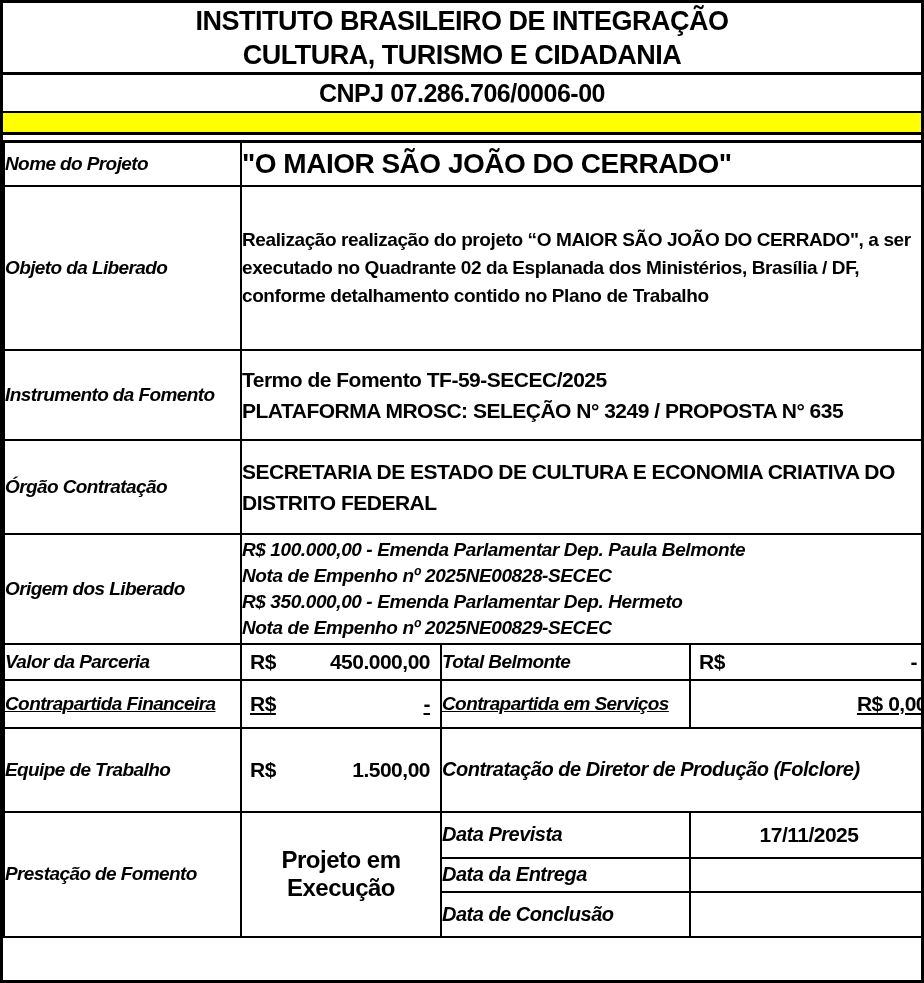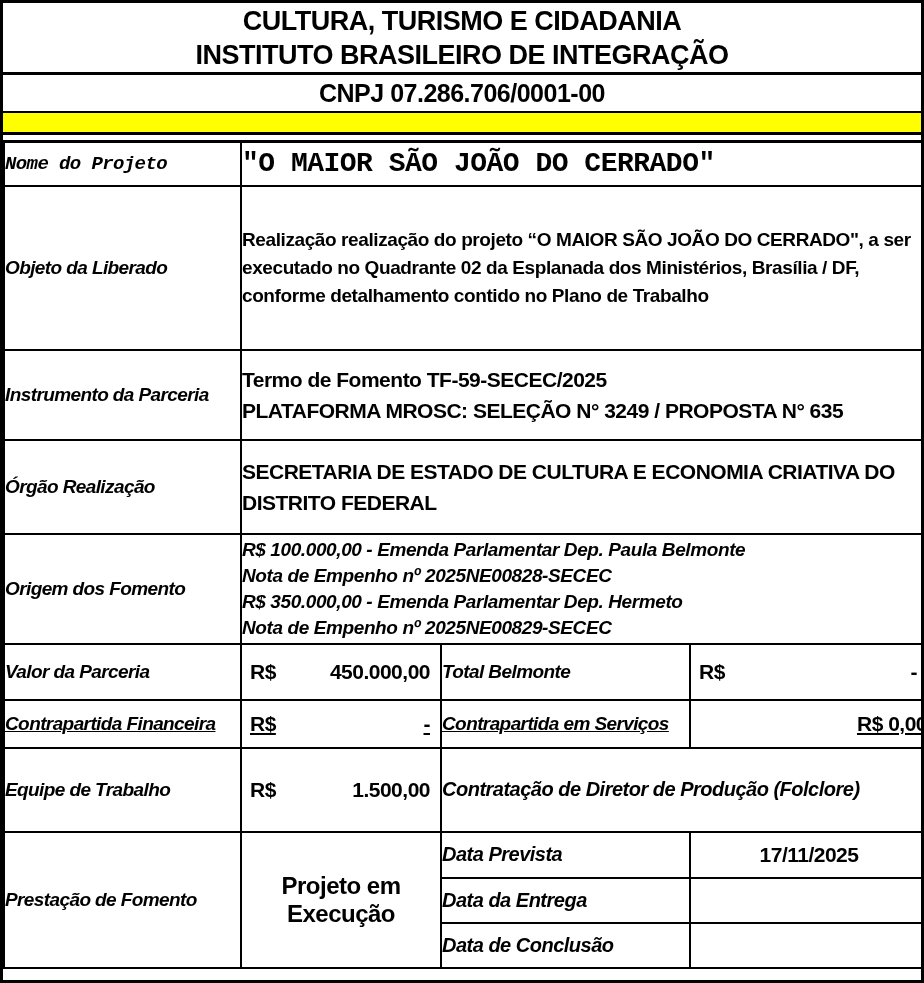--- a/index.html
+++ b/index.html
@@ -30,44 +30,44 @@
                     line-height:26px;padding:0 6px 0 5px;}
   .money{display:flex;justify-content:space-between;align-items:center;
          padding:0 10px 0 8px;font-weight:bold;font-size:21px;letter-spacing:-0.5px;}
   .right-val{text-align:right;font-weight:bold;font-size:21px;letter-spacing:-0.5px;padding-right:8px;}
   .center-val{text-align:center;font-weight:bold;font-size:21px;letter-spacing:-0.5px;}
   .status-cell{text-align:center;font-weight:bold;font-size:24px;letter-spacing:-0.5px;
                line-height:28px;padding:0 28px;}
   .date-lbl{font-style:italic;font-weight:bold;font-size:20px;letter-spacing:-0.5px;padding-left:8px;}
 
   
-  tr.r-nome td{height:44px;font-family:Liberation Mono, monospace;}
+  tr.r-nome td{height:44px;}
   tr.r-objeto td{height:164px;}
   tr.r-instr td{height:90px;}
   tr.r-orgao td{height:94px;}
   tr.r-origem td{height:110px;}
-  tr.r-valor td{height:56px;}
+  tr.r-valor td{height:36px;}
   tr.r-contra td{height:48px;text-decoration:underline;}
   tr.r-equipe td{height:84px;}
   tr.r-p1 td{height:46px;}
-  tr.r-p2 td{height:45px;}
+  tr.r-p2 td{height:34px;}
   tr.r-p3 td{height:45px;margin-left:38px;}
 </style>
 </head>
 <body>
 
 <div class="sheet">
 
   <div class="title-block">
+    <div class="title-line">INSTITUTO BRASILEIRO DE INTEGRAÇÃO</div>
     <div class="title-line">CULTURA, TURISMO E CIDADANIA</div>
-    <div class="title-line">INSTITUTO BRASILEIRO DE INTEGRAÇÃO</div>
   </div>
 
   <div class="cnpj-row">
-    <span>CNPJ 07.286.706/0001-00</span>
+    <span>CNPJ 07.286.706/0006-00</span>
   </div>
 
   <div class="yellow-row" style="background: rgb(255, 255, 0);"></div>
   <div class="spacer-row"></div>
 
   <table class="grid">
     <colgroup>
       <col style="width:237px">
         <col style="width:200px">
         <col style="width:249px">
@@ -79,34 +79,34 @@
       <td class="lbl">Nome do Projeto</td>
       <td colspan="3" class="val-big">"O MAIOR SÃO JOÃO DO CERRADO"</td>
     </tr>
 
     <tr class="r-objeto">
       <td class="lbl">Objeto da Liberado</td>
       <td colspan="3" class="val-text">Realização realização do projeto “O MAIOR SÃO JOÃO DO CERRADO", a ser executado no Quadrante 02 da Esplanada dos Ministérios, Brasília / DF, conforme detalhamento contido no Plano de Trabalho</td>
     </tr>
 
     <tr class="r-instr">
-      <td class="lbl">Instrumento da Parceria</td>
+      <td class="lbl">Instrumento da Fomento</td>
       <td colspan="3" class="val-lines">
         <div>Termo de Fomento TF-59-SECEC/2025</div>
         <div>PLATAFORMA MROSC: SELEÇÃO N° 3249 / PROPOSTA N° 635</div>
       </td>
     </tr>
 
     <tr class="r-orgao">
-      <td class="lbl">Órgão Realização</td>
+      <td class="lbl">Órgão Contratação</td>
       <td colspan="3" class="val-lines">SECRETARIA DE ESTADO DE CULTURA E ECONOMIA CRIATIVA DO DISTRITO FEDERAL</td>
     </tr>
 
     <tr class="r-origem">
-      <td class="lbl">Origem dos Fomento</td>
+      <td class="lbl">Origem dos Liberado</td>
       <td colspan="3" class="val-italic-lines">
         <div>R$ 100.000,00 - Emenda Parlamentar Dep. Paula Belmonte</div>
         <div>Nota de Empenho nº 2025NE00828-SECEC</div>
         <div>R$ 350.000,00 - Emenda Parlamentar Dep. Hermeto</div>
         <div>Nota de Empenho nº 2025NE00829-SECEC</div>
       </td>
     </tr>
 
     <tr class="r-valor">
       <td class="lbl">Valor da Parceria</td>

